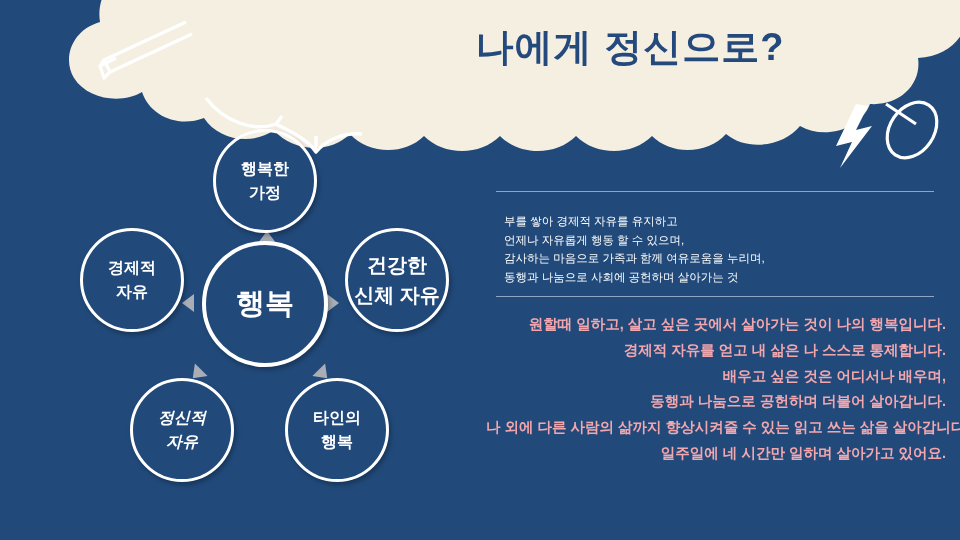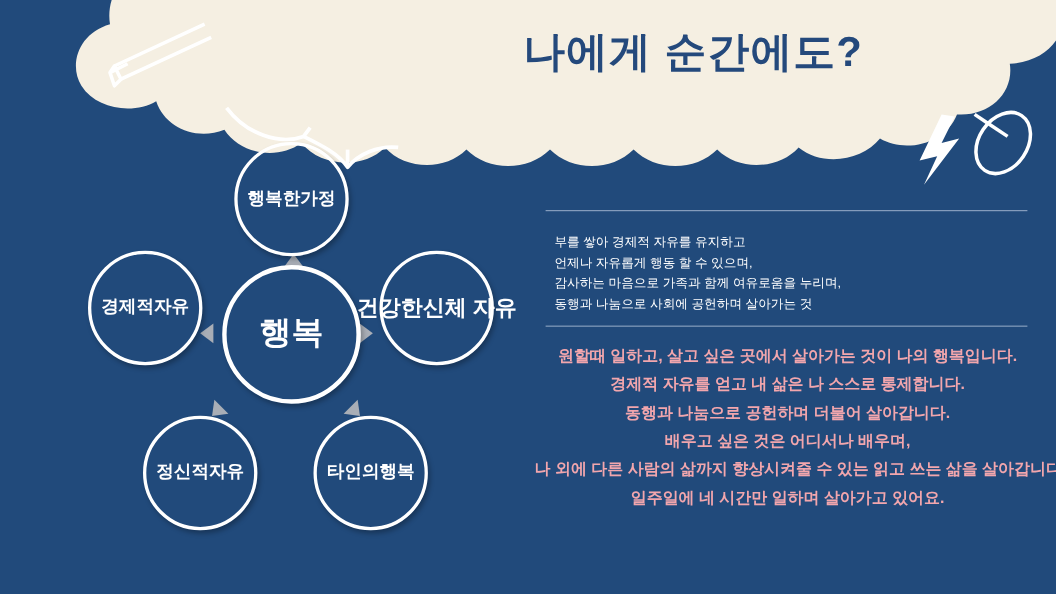--- a/index.html
+++ b/index.html
@@ -43,41 +43,42 @@
     top: 118px;
     width: 420px;
     height: 380px;
   }
   .node {
     position: absolute;
     border-radius: 50%;
     border: 3px solid #ffffff;
     box-sizing: border-box;
     display: flex;
+    flex-direction: column;
     align-items: center;
     justify-content: center;
     color: #ffffff;
     font-weight: bold;
     text-align: center;
     line-height: 1.5;
     background: transparent;
     box-shadow: 2px 3px 5px rgba(0,0,0,0.28);
   }
   .node span { display: block; white-space: nowrap; }
 
   .node-center {
     width: 126px; height: 126px;
     left: 147px; top: 123px;
     font-size: 29px;
     border-width: 4px;
   }
   .node-top      { width: 104px; height: 104px; left: 158px; top: 11px;  font-size: 16px; }
   .node-left     { width: 104px; height: 104px; left: 25px;  top: 110px; font-size: 16px; text-align: center; }
   .node-right    { width: 104px; height: 104px; left: 290px; top: 110px; font-size: 20px; }
-  .node-botleft  { width: 104px; height: 104px; left: 75px;  top: 260px; font-size: 16px; }
+  .node-botleft  { width: 104px; height: 104px; left: 75px;  top: 260px; font-size: 16px; font-style: italic; }
   .node-botright { width: 104px; height: 104px; left: 230px; top: 260px; font-size: 16px; font-family: Liberation Serif, serif; }
 
   .arrow { position: absolute; width: 0; height: 0; }
   .ar-up    { left: 203px; top: 113px; border-left: 9px solid transparent; border-right: 9px solid transparent; border-bottom: 12px solid #a9aeb6; }
   .ar-left  { left: 127px; top: 176px; border-top: 9px solid transparent; border-bottom: 9px solid transparent; border-right: 12px solid #a9aeb6; }
   .ar-right { left: 272px; top: 176px; border-top: 9px solid transparent; border-bottom: 9px solid transparent; border-left: 12px solid #a9aeb6; }
   .ar-dl    { left: 136px; top: 247px; border-top: 9px solid transparent; border-bottom: 9px solid transparent; border-right: 12px solid #a9aeb6; transform: rotate(-45deg); }
   .ar-dr    { left: 262px; top: 247px; border-top: 9px solid transparent; border-bottom: 9px solid transparent; border-left: 12px solid #a9aeb6; transform: rotate(45deg); }
 
   
@@ -96,21 +97,21 @@
     font-size: 11.5px;
     line-height: 1.62;
     white-space: nowrap;
   }
 
   .creed {
     position: absolute;
     left: 486px;
     top: 312px;
     width: 460px;
-    text-align: center;
+    text-align: right;
   }
   .creed-line {
     color: #f2a6ad;
     font-size: 14.5px;
     font-weight: bold;
     line-height: 1.78;
     white-space: nowrap;
   }
 </style>
 </head>
@@ -143,21 +144,21 @@
 
     <path d="M856,104 L836,146 L852,142 L840,168 L872,126 L856,130 L868,106 Z" fill="#ffffff"></path>
 
     <g stroke="#ffffff" stroke-width="3.2" fill="none">
       <ellipse cx="912" cy="130" rx="22" ry="30" transform="rotate(34 912 130)"></ellipse>
       <path d="M898,112 L916,124"></path>
       <path d="M886,104 L898,112"></path>
     </g>
   </svg>
 
-  <div class="title">나에게 순간에도?</div>
+  <div class="title">나에게 정신으로?</div>
 
   <div class="diagram">
 
     <div class="arrow ar-up"></div>
     <div class="arrow ar-left"></div>
     <div class="arrow ar-right"></div>
     <div class="arrow ar-dl"></div>
     <div class="arrow ar-dr"></div>
 
     <div class="node node-top">
@@ -193,19 +194,19 @@
   <div class="def-block">
     <div class="def-line">부를 쌓아 경제적 자유를 유지하고</div>
     <div class="def-line">언제나  자유롭게 행동 할 수 있으며,</div>
     <div class="def-line">감사하는 마음으로 가족과 함께 여유로움을 누리며,</div>
     <div class="def-line">동행과 나눔으로 사회에 공헌하며 살아가는 것</div>
   </div>
 
   <div class="creed">
     <div class="creed-line">원할때 일하고, 살고 싶은 곳에서 살아가는 것이 나의 행복입니다.</div>
     <div class="creed-line">경제적 자유를 얻고 내 삶은 나 스스로 통제합니다.</div>
+    <div class="creed-line">배우고 싶은 것은 어디서나 배우며,</div>
     <div class="creed-line">동행과 나눔으로 공헌하며 더불어 살아갑니다.</div>
-    <div class="creed-line">배우고 싶은 것은 어디서나 배우며,</div>
     <div class="creed-line">나 외에 다른 사람의 삶까지 향상시켜줄 수 있는 읽고 쓰는 삶을 살아갑니다.</div>
     <div class="creed-line">일주일에 네 시간만 일하며 살아가고 있어요.</div>
   </div>
 
 </div>
 
 </body></html>

